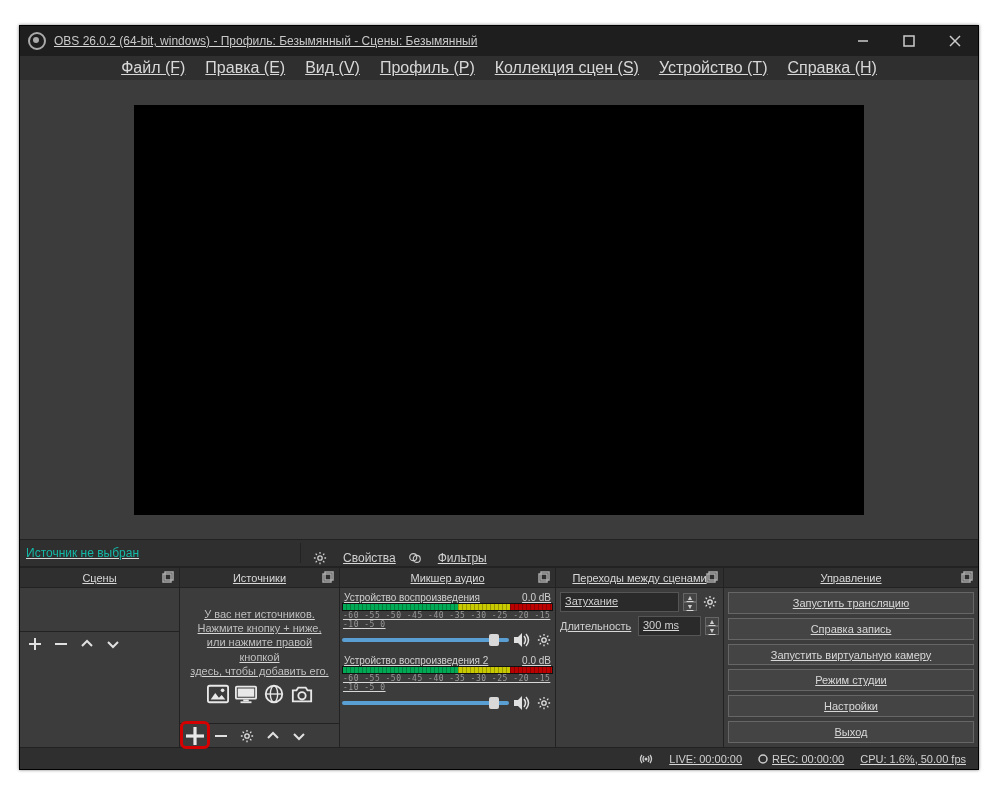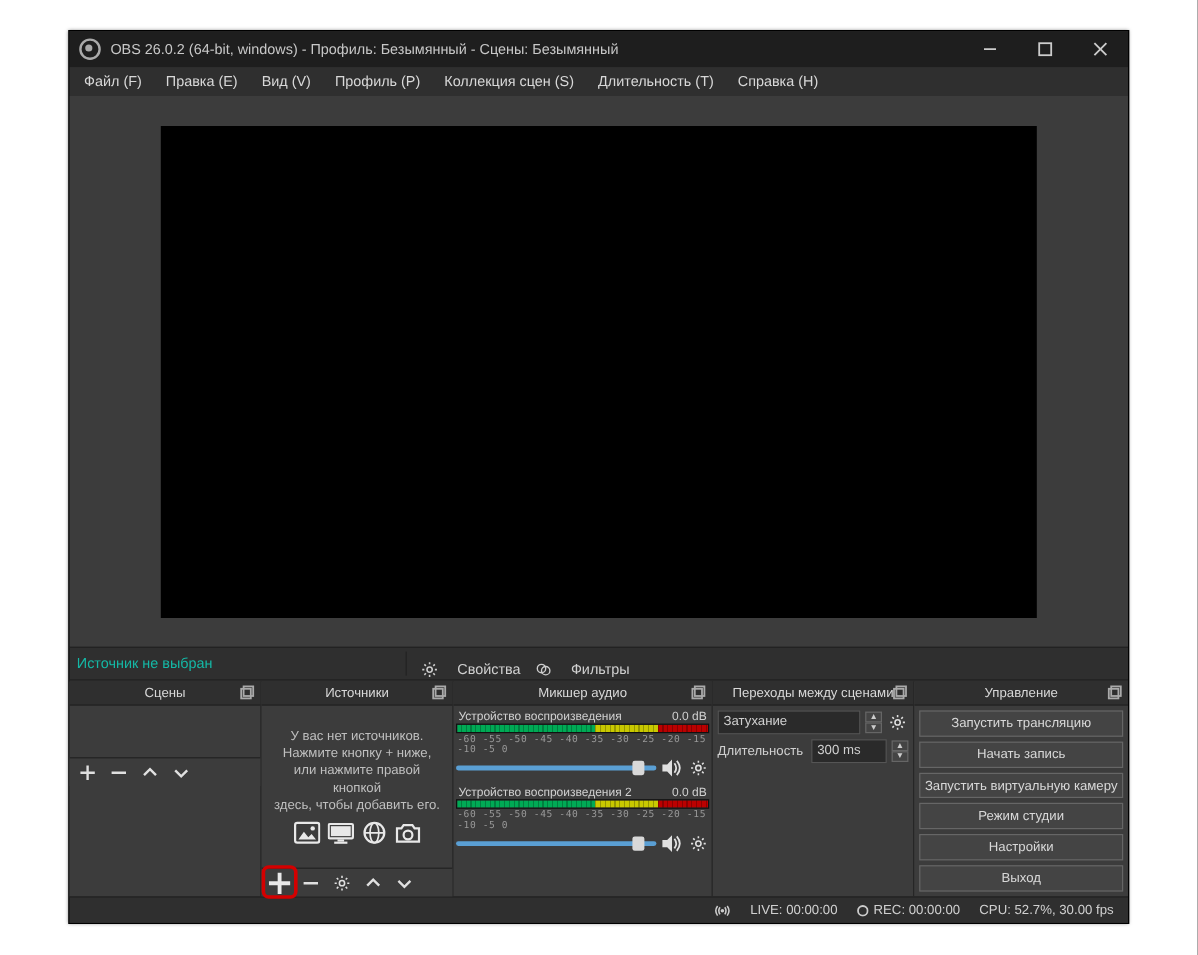--- a/index.html
+++ b/index.html
@@ -1,23 +1,23 @@
 <!DOCTYPE html>
 <html><head>
 <meta charset="utf-8">
 <style>
 * { box-sizing: border-box; margin: 0; padding: 0; user-select: none; }
 body { background: #fff; font-family: "Segoe UI", Arial, sans-serif; font-size: 12px; color: #d8d8d8; }
-.obs-window { width: 884px; height: 745px; margin: 25px auto; background: #2f2f2f; border: 1px solid #000; display: flex; flex-direction: column; box-shadow: 0 0 3px rgba(0,0,0,0.5); }
+.obs-window { width: 960px; height: 745px; margin: 25px auto; background: #2f2f2f; border: 1px solid #000; display: flex; flex-direction: column; box-shadow: 0 0 3px rgba(0,0,0,0.5); text-decoration: underline; }
 .titlebar { height: 30px; background: #1e1e1e; display: flex; align-items: center; color: #c8c8c8; font-size: 12px; }
 .titlebar .app-icon { width: 18px; height: 18px; margin: 0 8px; border: 2px solid #aaa; border-radius: 50%; position: relative; }
 .titlebar .app-icon::after { content: ""; position: absolute; width: 6px; height: 6px; background: #aaa; border-radius: 50%; top: 3px; left: 3px; }
 .titlebar .title { flex: 1; }
 .titlebar .win-btn { width: 46px; height: 30px; display: flex; align-items: center; justify-content: center; color: #ccc; font-size: 14px; }
-.menubar { height: 24px; display: flex; align-items: center; padding: 0 4px; gap: 4px; font-size: 12px; background: #2f2f2f; }
+.menubar { height: 24px; display: flex; align-items: center; padding: 0 4px; gap: 4px; font-size: 16px; background: #2f2f2f; justify-content: center; }
 .menubar .menu-item { padding: 2px 8px; color: #d8d8d8; cursor: pointer; }
 .preview-area { flex: 1; background: #3c3c3c; display: flex; align-items: center; justify-content: center; padding: 6px 0; }
 .preview-canvas { width: 730px; height: 410px; background: #000; }
 .toolbar-row { height: 28px; display: flex; align-items: center; padding: 0 6px; border-top: 1px solid #222; border-bottom: 1px solid #222; background: #2f2f2f; }
 .toolbar-row .no-source { color: #14b8a6; font-size: 12px; }
 .toolbar-row .divider { width: 1px; height: 20px; background: #222; margin: 0 6px; }
 .tbtn { display: flex; align-items: center; gap: 16px; padding: 2px 6px; color: #d0d0d0; margin-top: 10px; }
 .docks { height: 180px; display: flex; background: #3c3c3c; border-top: 1px solid #222; }
 .dock { display: flex; flex-direction: column; background: #3c3c3c; border-right: 1px solid #222; }
 .dock:last-child { border-right: none; }
@@ -81,21 +81,21 @@
         </svg>
     </div>
   </div>
 
   <div class="menubar">
     <div class="menu-item">Файл (F)</div>
     <div class="menu-item">Правка (E)</div>
     <div class="menu-item">Вид (V)</div>
     <div class="menu-item">Профиль (P)</div>
     <div class="menu-item">Коллекция сцен (S)</div>
-    <div class="menu-item">Длительность (T)</div>
+    <div class="menu-item">Устройство (T)</div>
     <div class="menu-item">Справка (H)</div>
   </div>
 
   <div class="preview-area">
     <div class="preview-canvas"></div>
   </div>
 
   <div class="toolbar-row">
     <div class="no-source">Источник не выбран</div>
     <div style="flex:0 0 155px"></div>
@@ -317,21 +317,21 @@
     <div class="dock controls">
       <div class="dock-header">
         <span>Управление</span>
         <svg class="popout popout-svg" viewBox="0 0 14 14">
             <rect x="2" y="4" width="8" height="8"></rect>
             <rect x="4" y="2" width="8" height="8"></rect>
           </svg>
       </div>
       <div class="dock-body" style="padding:2px 4px">
         <button class="control-btn">Запустить трансляцию</button>
-        <button class="control-btn">Начать запись</button>
+        <button class="control-btn">Справка запись</button>
         <button class="control-btn">Запустить виртуальную камеру</button>
         <button class="control-btn">Режим студии</button>
         <button class="control-btn">Настройки</button>
         <button class="control-btn">Выход</button>
       </div>
     </div>
 
   </div>
 
   <div class="statusbar">
@@ -341,16 +341,16 @@
           <circle cx="7" cy="6" r="1.5" fill="#ccc"></circle>
         </svg>
     </div>
     <div class="status-item">LIVE: 00:00:00</div>
     <div class="status-item">
       <svg width="10" height="10" viewBox="0 0 10 10">
           <circle cx="5" cy="5" r="4" fill="none" stroke="#ccc" stroke-width="1.5"></circle>
         </svg>
       <span>REC: 00:00:00</span>
     </div>
-    <div class="status-item">CPU: 52.7%, 30.00 fps</div>
+    <div class="status-item">CPU: 1.6%, 50.00 fps</div>
   </div>
 
 </div>
 
 </body></html>

